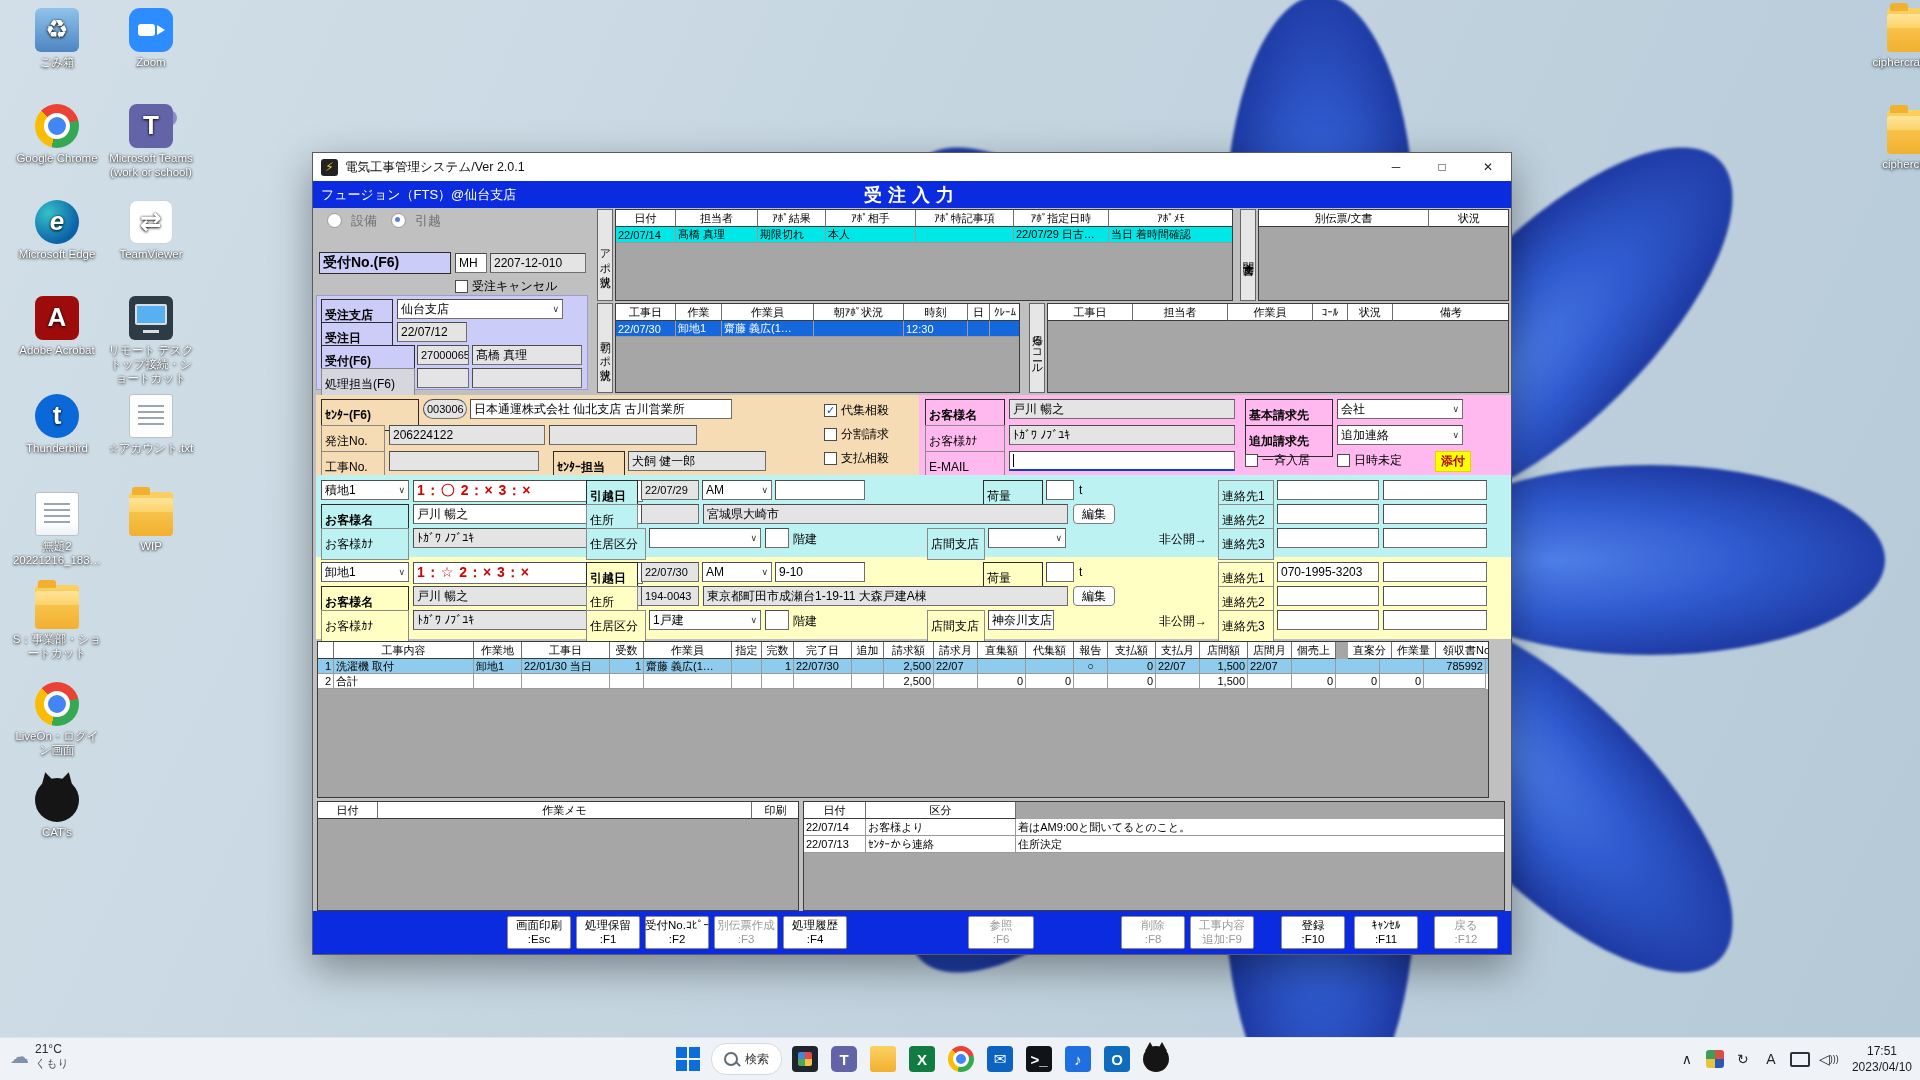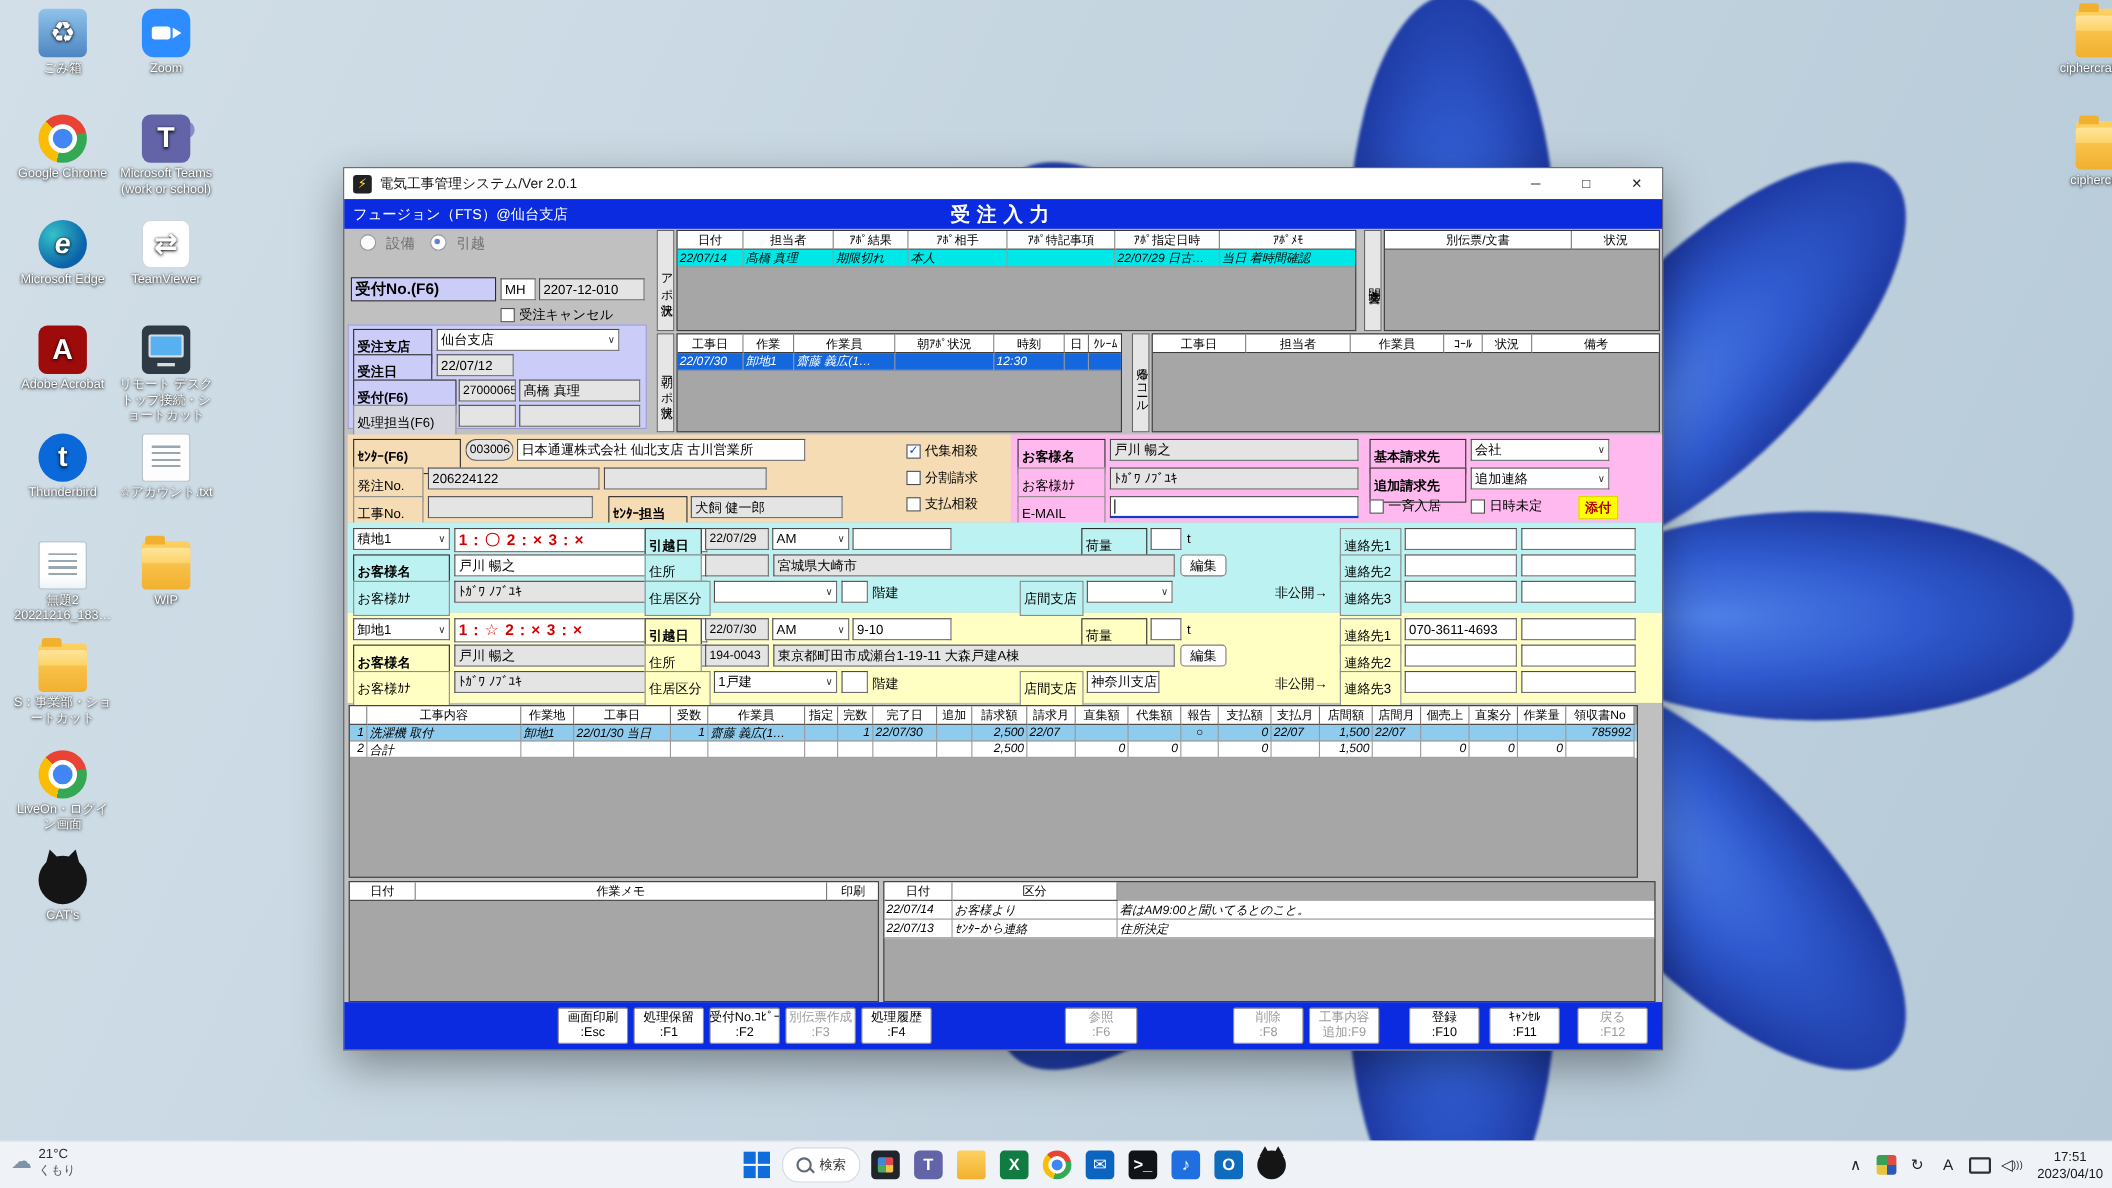--- a/index.html
+++ b/index.html
@@ -73,21 +73,21 @@
   .rlabel{font-size:13px;color:#6f6f6f;}
 
   .vlab{position:absolute;writing-mode:vertical-rl;text-orientation:upright;background:#e6e6e6;border:1px solid #666;
     font-size:11px;display:flex;align-items:center;justify-content:center;letter-spacing:1px;box-sizing:border-box;}
 
   .wtbl{position:absolute;background:#a6a6a6;border:1px solid #3b3b3b;box-sizing:border-box;overflow:hidden;font-size:11px;}
   .trow{display:flex;}
   .tcell{box-sizing:border-box;border-right:1px solid #9a9a9a;border-bottom:1px solid #9a9a9a;padding:0 2px;
     white-space:nowrap;overflow:hidden;display:flex;align-items:center;}
   .trow.hdr .tcell{justify-content:center;background:#fff;border-right:1px solid #6f6f6f;border-bottom:1px solid #3b3b3b;}
-  .trow.data{background:#fff;font-style:italic;}
+  .trow.data{background:#fff;}
   .trow.sel-cyan{background:#00e7e7;}
   .trow.sel-blue{background:#1467dc;color:#fff;}
   .trow.sel-light{background:#8fcbec;}
   .al-r{justify-content:flex-end;} .al-c{justify-content:center;}
 
   .panel{position:absolute;box-sizing:border-box;}
   #p-lav{background:#ccccf8;border:1px solid #9c9cd0;}
   #p-org{background:#f6dcb4;}
   #p-pink{background:#ffb9ef;}
   #p-cyan{background:#bdf2f2;}
@@ -363,21 +363,21 @@
       <div class="fld dd" style="left:8px;top:409px;width:88px;">卸地1</div>
       <div class="fld redtxt" style="left:100px;top:409px;width:230px;height:22px;font-size:14px;">1：☆ 2：× 3：×</div>
       <div class="lbl yel-b" style="left:273px;top:409px;width:52px;">引越日</div>
       <div class="fld ro" style="left:328px;top:409px;width:58px;font-size:11px;">22/07/30</div>
       <div class="fld dd" style="left:389px;top:409px;width:70px;">AM</div>
       <div class="fld" style="left:462px;top:409px;width:90px;">9-10</div>
       <div class="lbl yel-b" style="left:670px;top:409px;width:60px;font-weight:normal;">荷量</div>
       <div class="fld" style="left:733px;top:409px;width:28px;"></div>
       <div class="" style="left:766px;top:412px;position:absolute;font-size:12px;">t</div>
       <div class="lbl thin yel-b" style="left:905px;top:409px;width:56px;">連絡先1</div>
-      <div class="fld" style="left:964px;top:409px;width:102px;">070-3611-4693</div>
+      <div class="fld" style="left:964px;top:409px;width:102px;">070-1995-3203</div>
       <div class="fld" style="left:1070px;top:409px;width:104px;"></div>
       <div class="lbl yel-b" style="left:8px;top:433px;width:88px;">お客様名</div>
       <div class="fld ro" style="left:100px;top:433px;width:230px;">戸川 暢之</div>
       <div class="lbl thin yel-b" style="left:273px;top:433px;width:52px;">住所</div>
       <div class="fld ro" style="left:328px;top:433px;width:58px;font-size:11px;">194-0043</div>
       <div class="fld ro" style="left:390px;top:433px;width:365px;">東京都町田市成瀬台1-19-11 大森戸建A棟</div>
       <div class="minibtn" style="left:760px;top:433px;width:42px;">編集</div>
       <div class="lbl thin yel-b" style="left:905px;top:433px;width:56px;">連絡先2</div>
       <div class="fld" style="left:964px;top:433px;width:102px;"></div>
       <div class="fld" style="left:1070px;top:433px;width:104px;"></div>
@@ -516,21 +516,21 @@
         <div class="tcell" style="width: 50px; flex: 0 0 50px;">請求額</div>
         <div class="tcell" style="width: 44px; flex: 0 0 44px;">請求月</div>
         <div class="tcell" style="width: 48px; flex: 0 0 48px;">直集額</div>
         <div class="tcell" style="width: 48px; flex: 0 0 48px;">代集額</div>
         <div class="tcell" style="width: 34px; flex: 0 0 34px;">報告</div>
         <div class="tcell" style="width: 48px; flex: 0 0 48px;">支払額</div>
         <div class="tcell" style="width: 44px; flex: 0 0 44px;">支払月</div>
         <div class="tcell" style="width: 48px; flex: 0 0 48px;">店間額</div>
         <div class="tcell" style="width: 44px; flex: 0 0 44px;">店間月</div>
         <div class="tcell" style="width: 44px; flex: 0 0 44px;">個売上</div>
-        <div class="tcell" style="width: 44px; flex: 0 0 44px;">直案分</div>
+        <div class="tcell" style="width: 44px; flex: 0 0 44px; margin-left: 12px;">直案分</div>
         <div class="tcell" style="width: 44px; flex: 0 0 44px;">作業量</div>
         <div class="tcell" style="width: 62px; flex: 0 0 62px;">領収書No</div>
       </div>
       <div class="trow data sel-light" style="height: 15px;">
         <div class="tcell al-r" style="width: 16px; flex: 0 0 16px;">1</div>
         <div class="tcell" style="width: 140px; flex: 0 0 140px;">洗濯機 取付</div>
         <div class="tcell" style="width: 48px; flex: 0 0 48px;">卸地1</div>
         <div class="tcell" style="width: 88px; flex: 0 0 88px;">22/01/30 当日</div>
         <div class="tcell al-r" style="width: 34px; flex: 0 0 34px;">1</div>
         <div class="tcell" style="width: 88px; flex: 0 0 88px;">齋藤 義広(1…</div>

